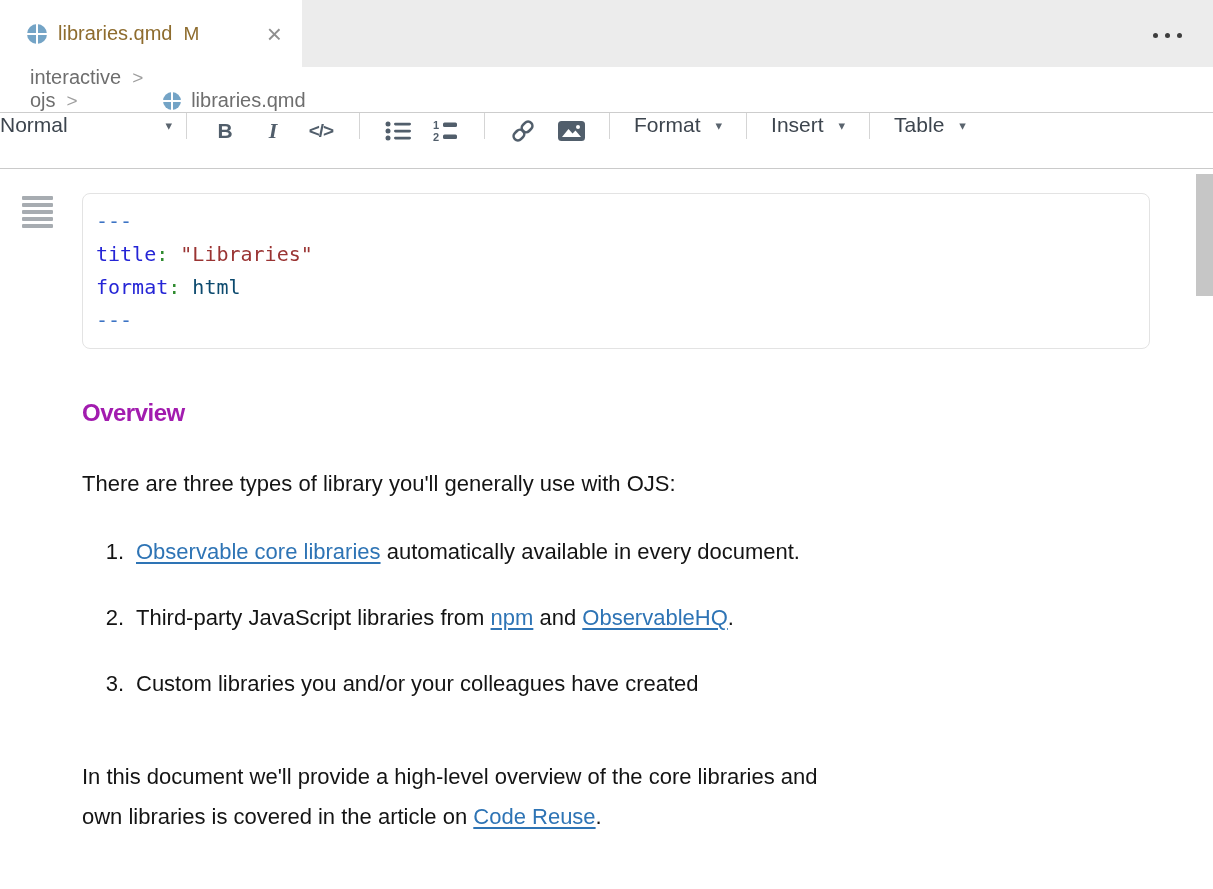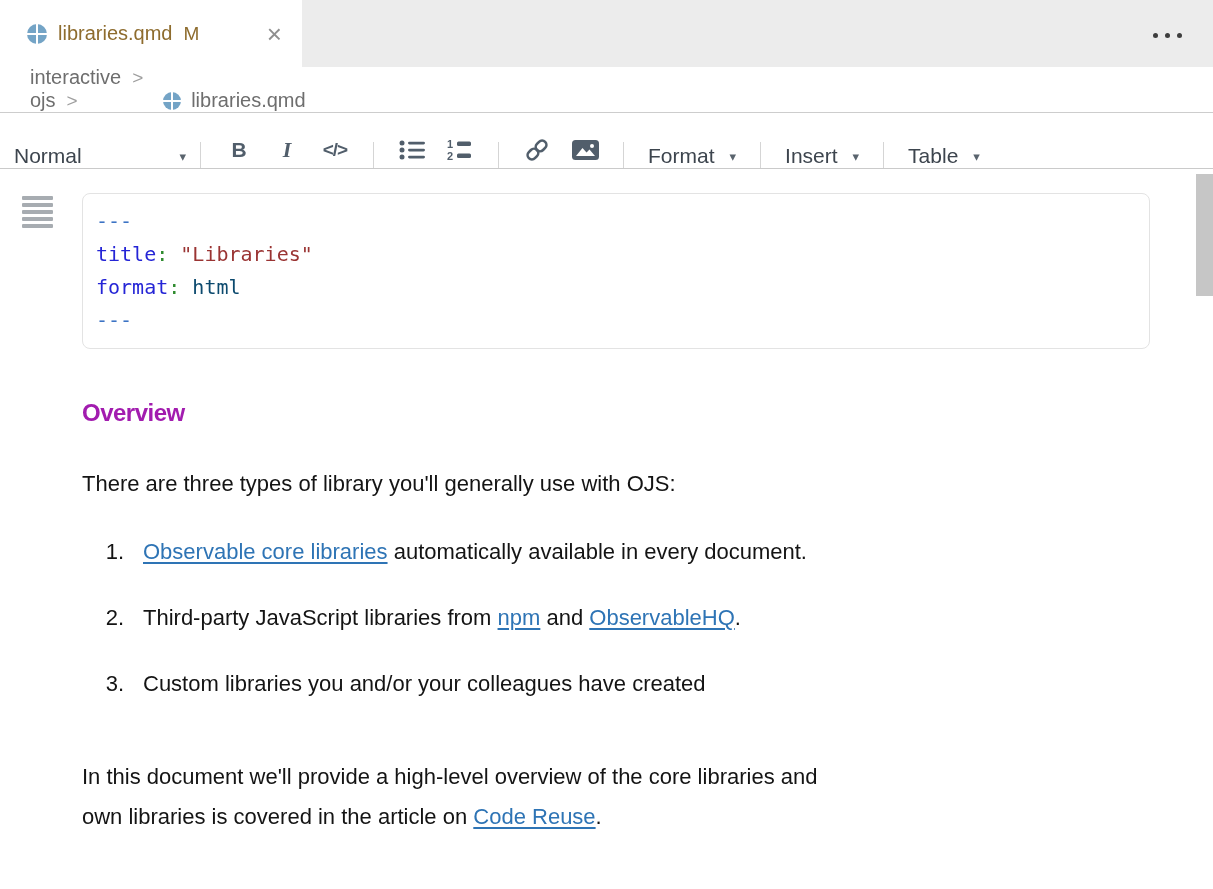--- a/index.html
+++ b/index.html
@@ -30,21 +30,21 @@
   
   .breadcrumb { height:46px; background:#fff; border-bottom:1px solid #cdcdcd;
                 display:flex; align-items:flex-end; padding-left:30px; font-size:20px; color:#6e6e6e; }
   .crumb-group { display:flex; align-items:center; }
   .crumb { cursor:pointer; }
   .chevron { color:#9e9e9e; margin:0 11px; font-size:19px; }
   .crumb-file { display:flex; align-items:center; gap:10px; cursor:pointer; }
 
   
   .toolbar { height:56px; background:#fff; border-bottom:1px solid #cacaca;
-             display:flex; align-items:flex-end; padding-left:14px; color:#3d454e; }
+             display:flex; align-items:flex-start; color:#3d454e; }
   .tb-sep { width:1px; height:26px; background:#d5d5d5; margin:0 14px; flex:0 0 auto; }
   .dd-arrow { color:#5a646e; font-size:13px; }
   .style-dropdown { width:172px; display:flex; align-items:center; justify-content:space-between;
                     font-size:21px; cursor:pointer; }
   .menu-dropdown { display:flex; align-items:center; gap:15px; font-size:21px; padding:0 10px; cursor:pointer; }
   .tb-btn { min-width:40px; height:36px; display:flex; align-items:center; justify-content:center;
             margin:0 4px; cursor:pointer; border-radius:4px; color:#515e6b; }
   .glyph-b { font-weight:800; font-size:21px; }
   .glyph-i { font-family:"Liberation Serif", serif; font-style:italic; font-weight:700; font-size:22px; }
   .glyph-code { font-weight:700; font-size:19px; letter-spacing:-1px; }
@@ -63,21 +63,21 @@
   .tok-colon { color:#2e8b2e; }
   .tok-string { color:#9a3433; }
   .tok-plain { color:#0c4a6e; }
 
   .doc-heading { margin:50px 0 0 0; font-size:24px; font-weight:700; letter-spacing:-0.5px; color:#a21caf; }
   .intro { margin-top:44px; font-size:22px; line-height:26px; }
 
   .num-list { margin-top:42px; }
   .list-item { display:flex; margin-bottom:40px; font-size:22px; line-height:26px; }
   .list-number { width:42px; text-align:right; flex:0 0 auto; padding-right:0; }
-  .list-text { margin-left:19px; }
+  .list-text { margin-left:12px; }
 
   .closing { margin-top:60px; font-size:22px; max-width:1020px; }
   .closing-line { line-height:40px; }
 
   .seg-link { color:#2e74b5; text-decoration:underline; text-underline-offset:3px; cursor:pointer; }
 
   
   .scroll-thumb { position:absolute; top:174px; right:0; width:17px; height:122px; background:#c6c6c6; cursor:pointer; }
 </style>
 </head>

